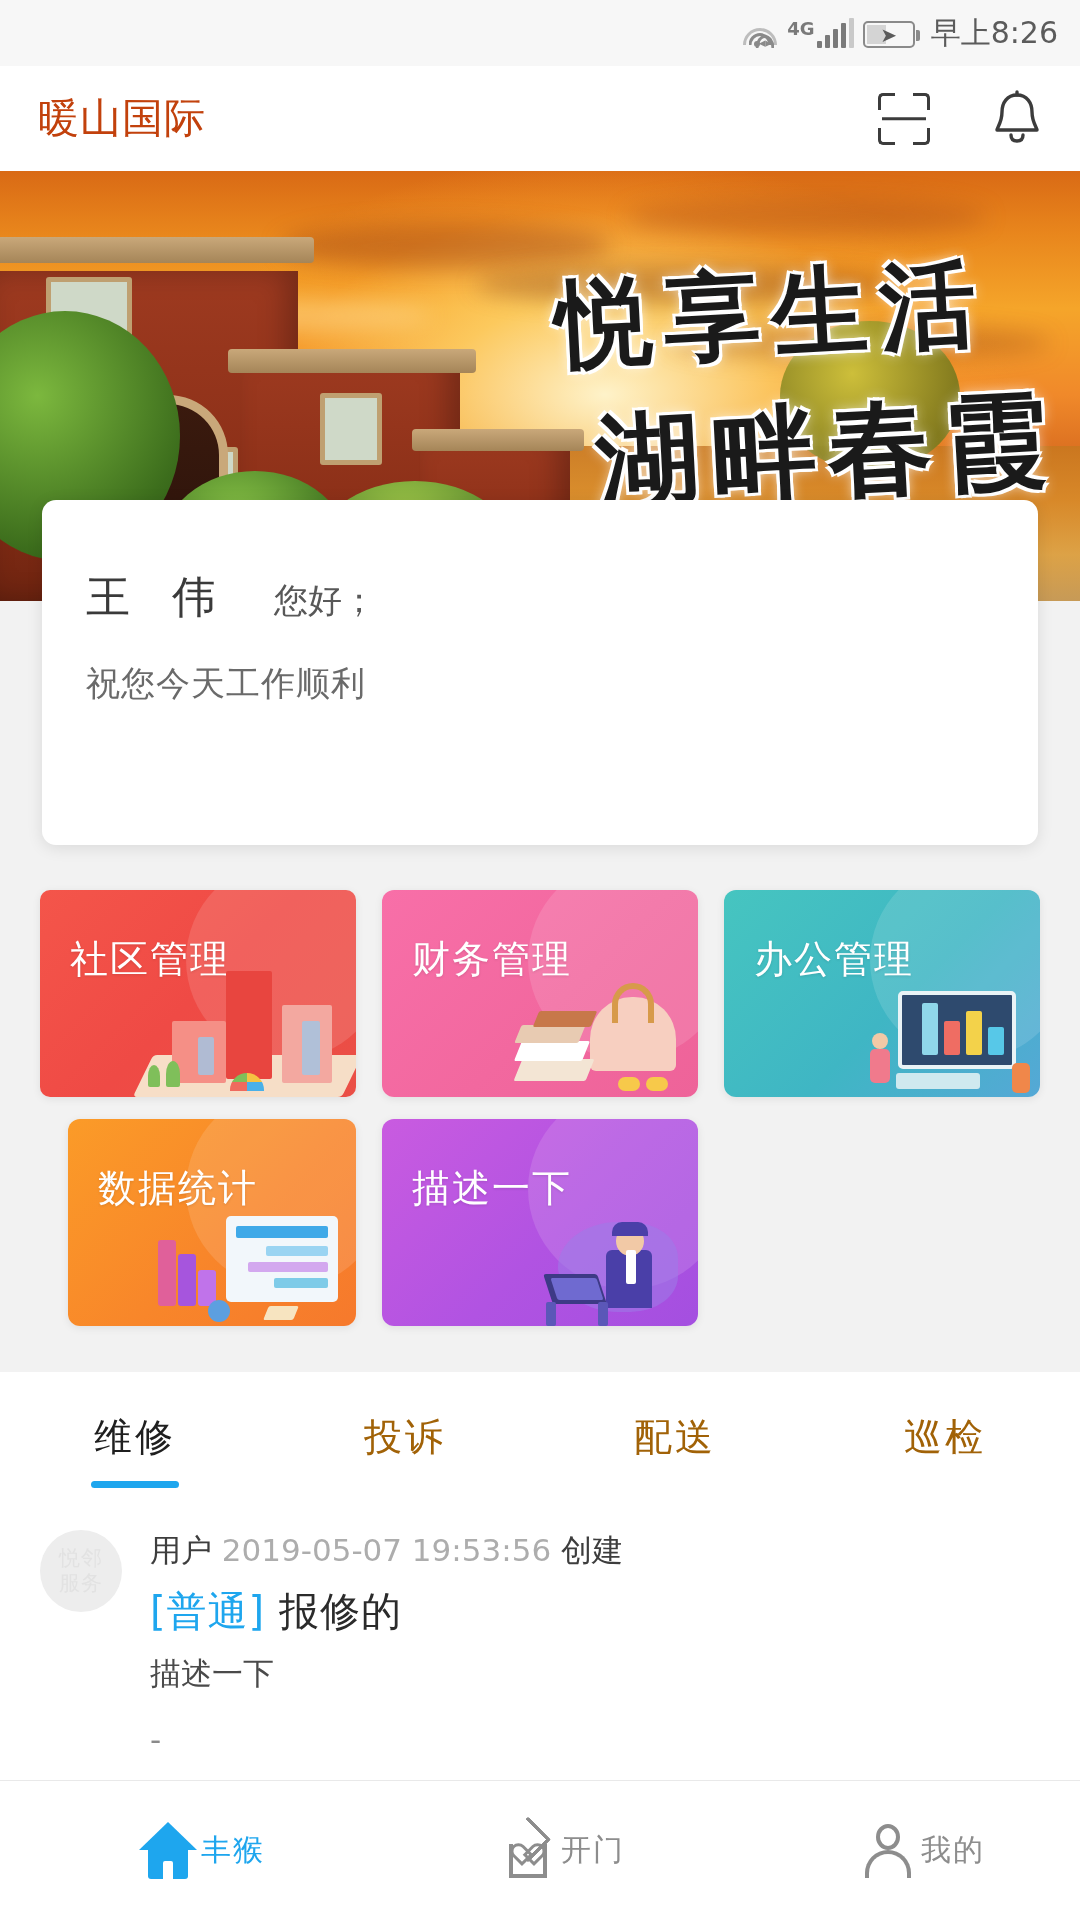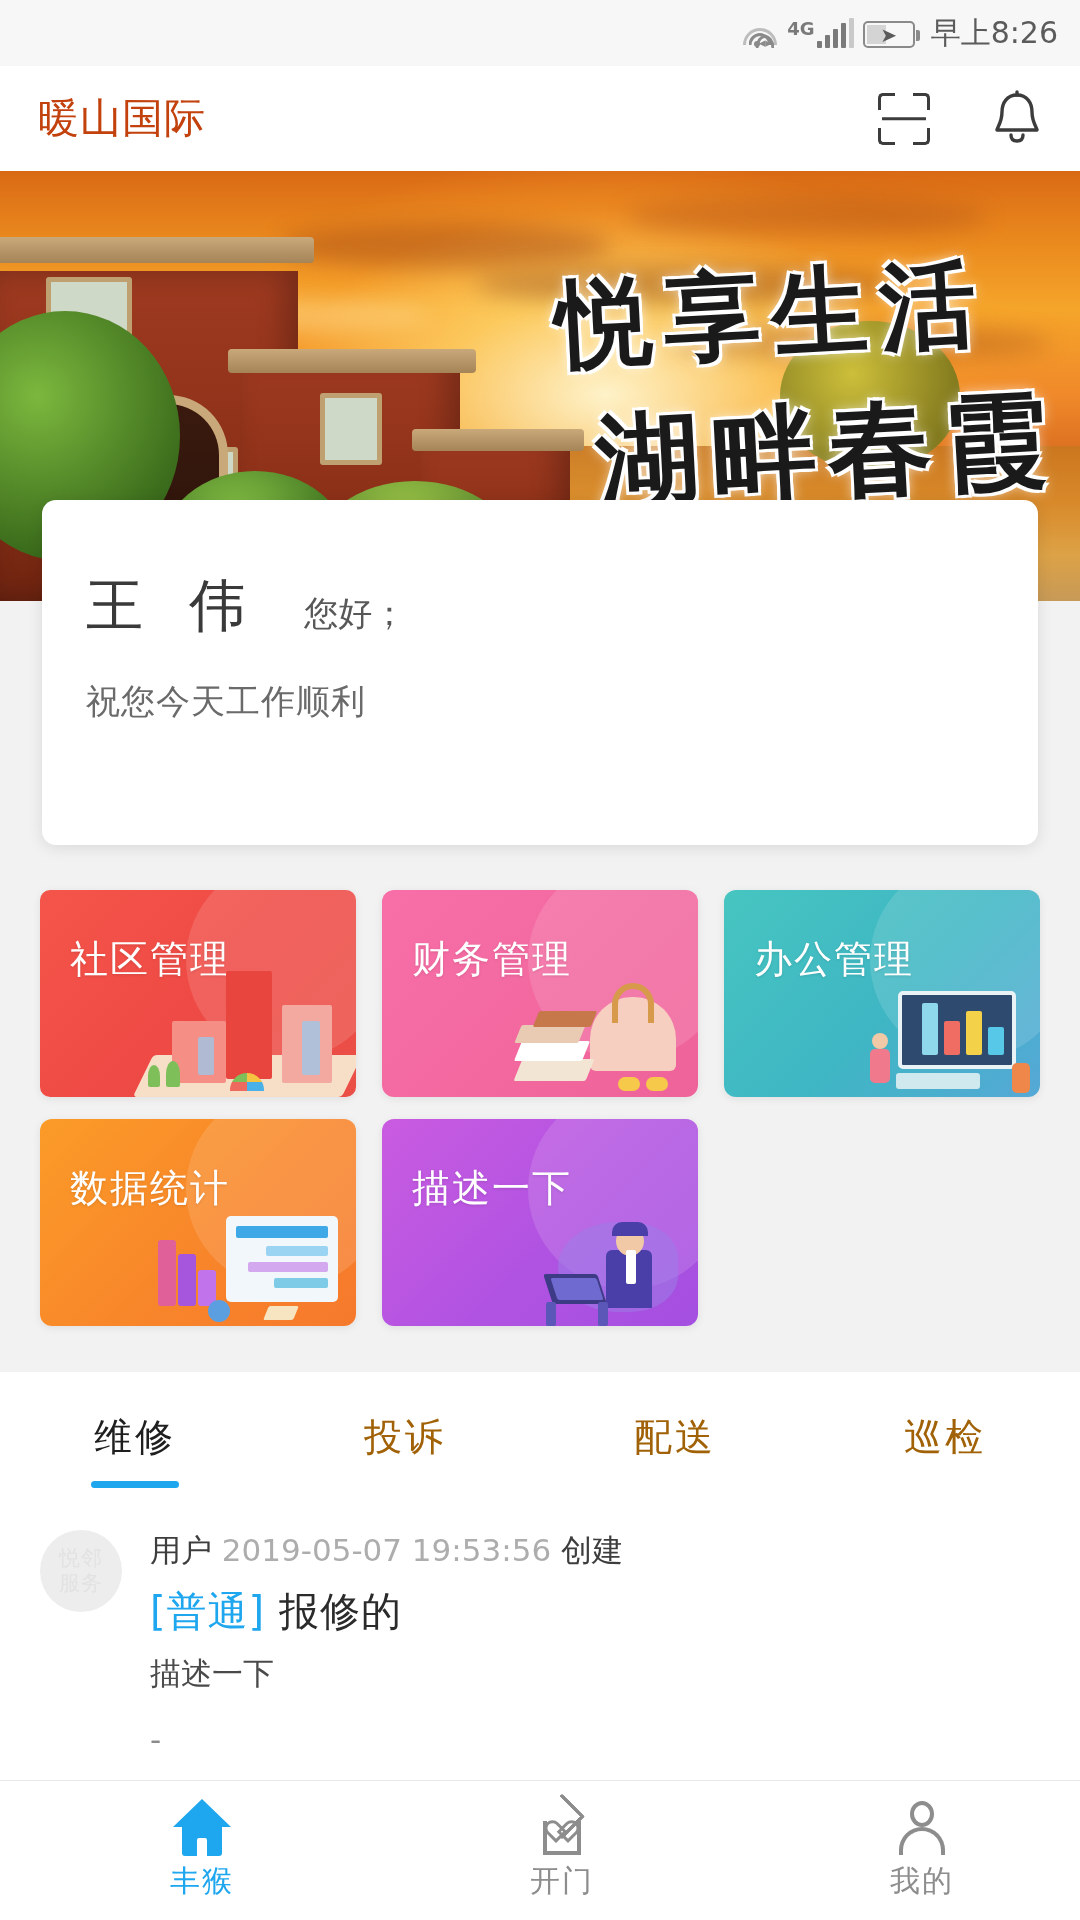--- a/index.html
+++ b/index.html
@@ -136,21 +136,21 @@
   
   .greet-card {
     position:absolute; left:42px; right:42px; top:500px; height:345px;
     background:#ffffff; border-radius:14px;
     box-shadow:0 3px 16px rgba(0,0,0,0.10);
     padding:60px 44px 0 44px;
     display:flex; justify-content:space-between;
   }
   .greet-left { padding-top:8px; }
   .greet-line1 { display:flex; align-items:baseline; }
-  .greet-name { font-size:57px; color:#3a3a3a; letter-spacing:14px; }
+  .greet-name { font-size:44px; color:#3a3a3a; letter-spacing:14px; }
   .greet-hello { font-size:34px; color:#585858; margin-left:44px; }
   .greet-line2 { font-size:34px; color:#6a6a6a; margin-top:34px; letter-spacing:1px; }
 
   .contacts { width:210px; text-align:center; margin-top:-6px; }
   .book { position:relative; width:176px; height:160px; margin:0 auto; }
   .book .page {
     position:absolute; left:26px; top:0; right:0; bottom:0;
     background:#ffd81f; border:6px solid #141414; border-radius:3px;
   }
   .book .tab { position:absolute; left:0; width:34px; height:30px; border:5px solid #141414; border-radius:2px; }
@@ -192,21 +192,21 @@
   }
   .tile .art { position:absolute; right:0; bottom:0; width:72%; height:78%; }
   .tile .blob {
     position:absolute; right:-30px; top:-30px; width:200px; height:200px;
     border-radius:50%; background:rgba(255,255,255,.13);
   }
   .t-community { background:linear-gradient(135deg,#f4554a 0%,#ef4a45 50%,#ea4f46 100%);border-radius:10px; }
   .t-finance   { background:linear-gradient(135deg,#f86fa8 0%,#f2689f 55%,#ee6399 100%); }
   .t-property  { background:linear-gradient(135deg,#3a9cf0 0%,#2a86ea 55%,#2579e4 100%); }
   .t-office    { background:linear-gradient(135deg,#46c5c0 0%,#3fb6c4 55%,#55a8d6 100%); }
-  .t-data      { background:linear-gradient(135deg,#fb9b28 0%,#f8862a 55%,#f6792c 100%); }
+  .t-data      { background:linear-gradient(135deg,#fb9b28 0%,#f8862a 55%,#f6792c 100%);margin-left:28px; }
   .t-profile   { background:linear-gradient(135deg,#c95be0 0%,#b153e2 55%,#a44fe0 100%); }
   
   .bld { position:absolute; bottom:10px; border-radius:2px; }
   .ground {
     position:absolute; right:4px; bottom:0; width:92%; height:42px;
     background:#f7e6cf; transform:skewX(-26deg); border-radius:4px; opacity:.95;
   }
 
   
   .tabs-wrap { position:absolute; left:0; right:0; top:1372px; background:#fff; }
@@ -239,21 +239,21 @@
   .li-desc { margin-top:14px; font-size:31px; color:#4a4a4a; }
   .li-dash { margin-top:26px; font-size:31px; color:#8a8a8a; }
 
   
   .bottomnav {
     position:absolute; left:0; right:0; bottom:0; height:140px;
     background:#fff; border-top:1px solid #e9e9e9;
     display:flex; align-items:center;
   }
   .nav-item {
-    flex:1; display:flex; flex-direction:column; align-items:center; justify-content:center; gap:4px;margin-left:44px;
+    flex:1; display:flex; flex-direction:row; align-items:center; justify-content:center; gap:4px;margin-left:44px;
   }
   .nav-label { font-size:30px; color:#8d8d8d; letter-spacing:2px; }
   .nav-item.active .nav-label { color:#1ea6ee; }
   .ic { width:58px; height:58px; position:relative; }
   
   .ic-home .roof2 {
     position:absolute; left:50%; top:0; transform:translateX(-50%);
     width:0;height:0;border-left:29px solid transparent;border-right:29px solid transparent;
     border-bottom:28px solid #1ea6ee;
   }

